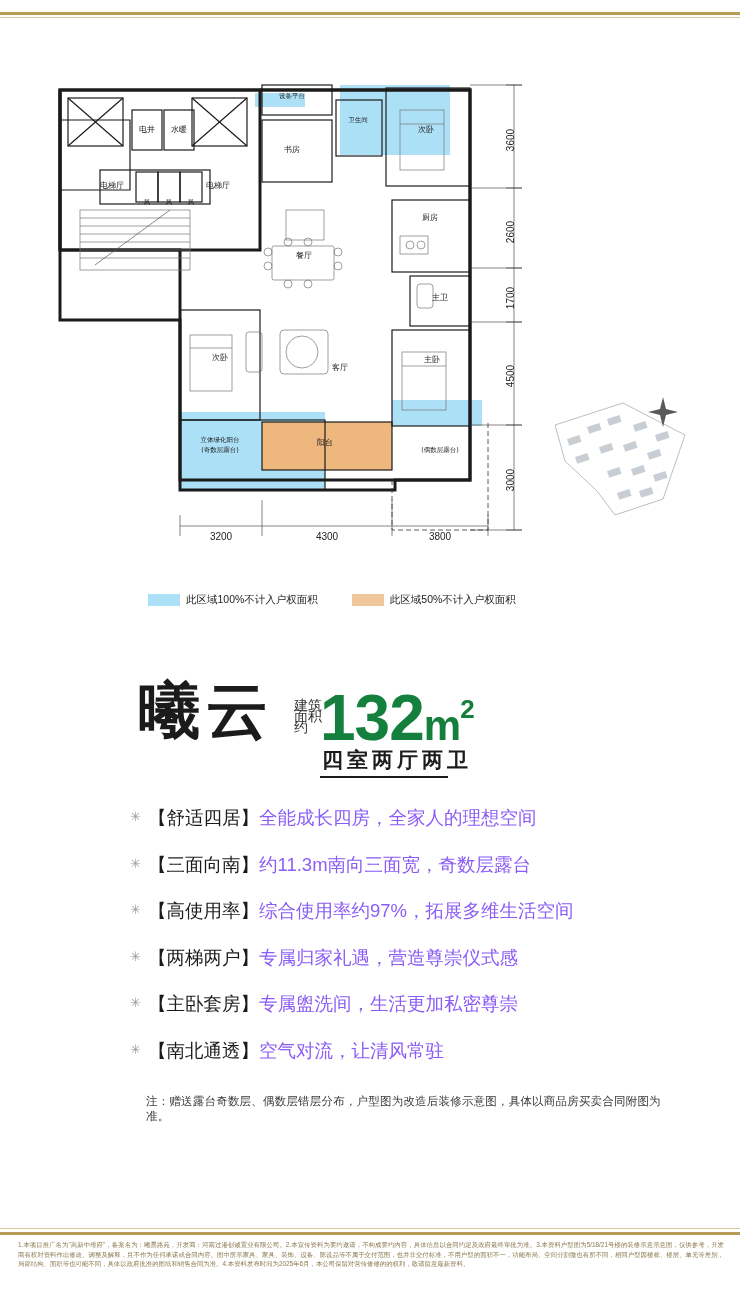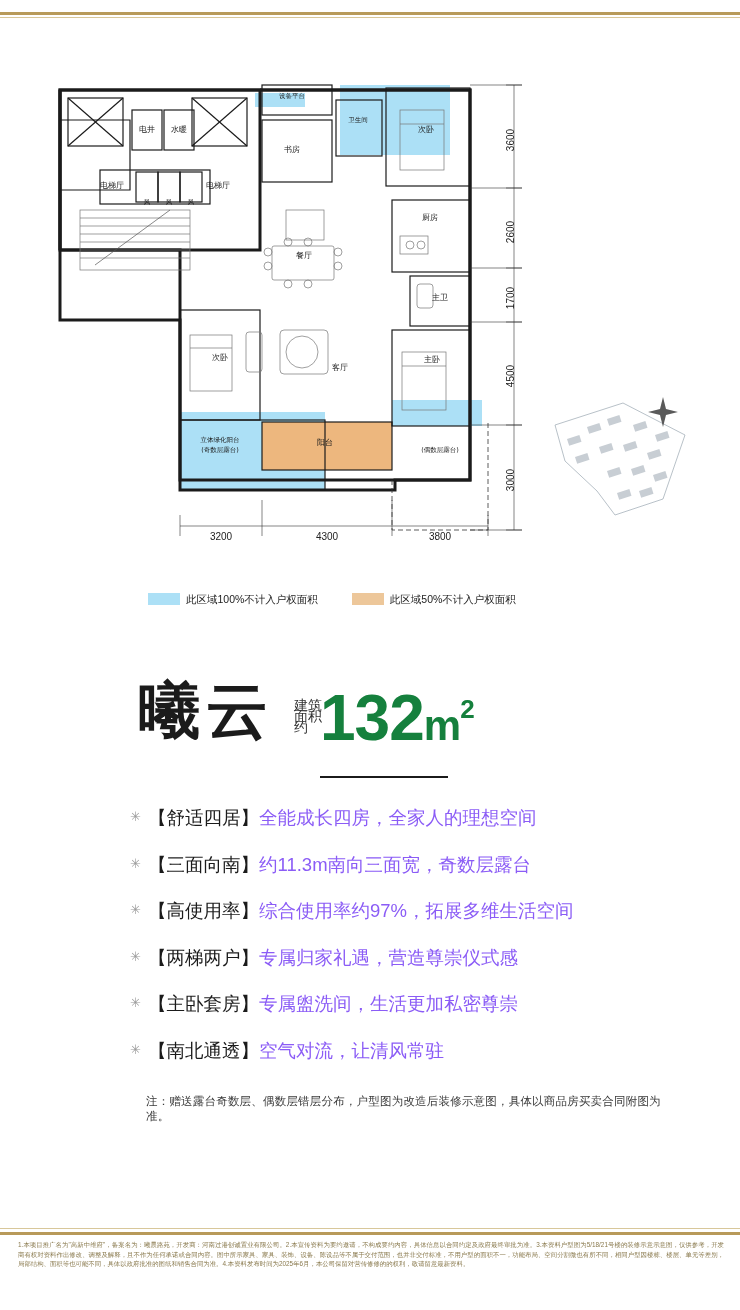--- a/index.html
+++ b/index.html
@@ -16,21 +16,21 @@
   .top-rule{position:absolute;left:0;top:12px;width:740px;height:3px;background:#b89a5a;}
   .top-rule2{position:absolute;left:0;top:17px;width:740px;height:1px;background:#d8c79a;}
 
   
   .plan-wrap{position:absolute;left:40px;top:60px;width:660px;height:520px;}
   .plan-svg{position:absolute;left:0;top:0;}
 
   
   .legend{position:absolute;left:148px;top:568px;width:460px;height:18px;display:flex;align-items:center;}
   .legend .sw{width:32px;height:12px;display:inline-block;margin-right:6px;}
-  .legend .lg-item{display:flex;align-items:flex-start;margin-right:34px;font-size:10.5px;color:#222;margin-top:46px;}
+  .legend .lg-item{display:flex;align-items:center;margin-right:34px;font-size:10.5px;color:#222;margin-top:46px;}
 
   
   .title-block{position:absolute;left:0;top:672px;width:620px;height:110px;}
   .t-name{position:absolute;left:138px;top:0px;font-size:62px;letter-spacing:6px;color:#1b1b1b;font-weight:bold;font-family:"DejaVu Sans",sans-serif;line-height:78px;}
   .t-areaLabel{position:absolute;left:294px;top:28px;font-size:14px;color:#333;line-height:11px;width:28px;text-align:left;}
   .t-area{position:absolute;left:320px;top:0px;font-size:64px;font-weight:bold;color:#15803d;line-height:74px;letter-spacing:-1px;text-align:center;}
   .t-area .sup{font-size:26px;vertical-align:super;font-weight:bold;}
   .t-sub{position:absolute;left:322px;top:74px;font-size:21px;letter-spacing:4px;color:#1b1b1b;font-weight:bold;}
   .t-underline{position:absolute;left:320px;top:104px;width:128px;height:2px;background:#1b1b1b;}
 
@@ -258,20 +258,21 @@
     </div>
   </div>
 
   <div class="title-block">
     <div class="t-name">曦云</div>
     <div class="t-areaLabel">
       <div>建筑</div>
       <div>面积约</div>
     </div>
     <div class="t-area"><span>132</span><span style="font-size:42px">m</span><span class="sup">2</span></div>
+    <div class="t-sub">四室两厅两卫</div>
     <div class="t-underline"></div>
   </div>
 
   <div class="features">
     <div class="feat">
       <span class="star">✳</span>
       <span class="ft"><b>【舒适四居】</b><span class="norm">全能成长四房，全家人的理想空间</span></span>
     </div>
     <div class="feat">
       <span class="star">✳</span>

